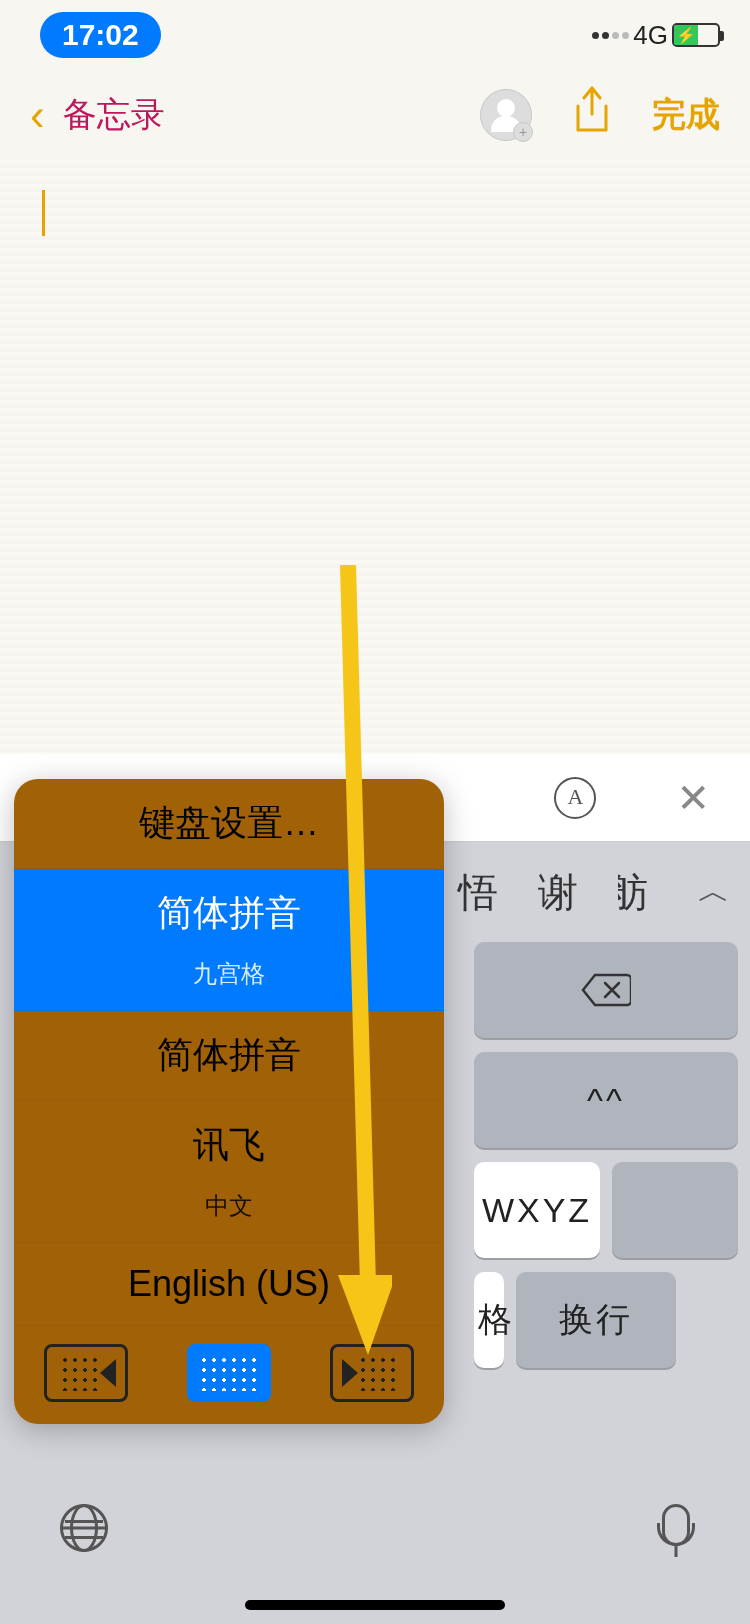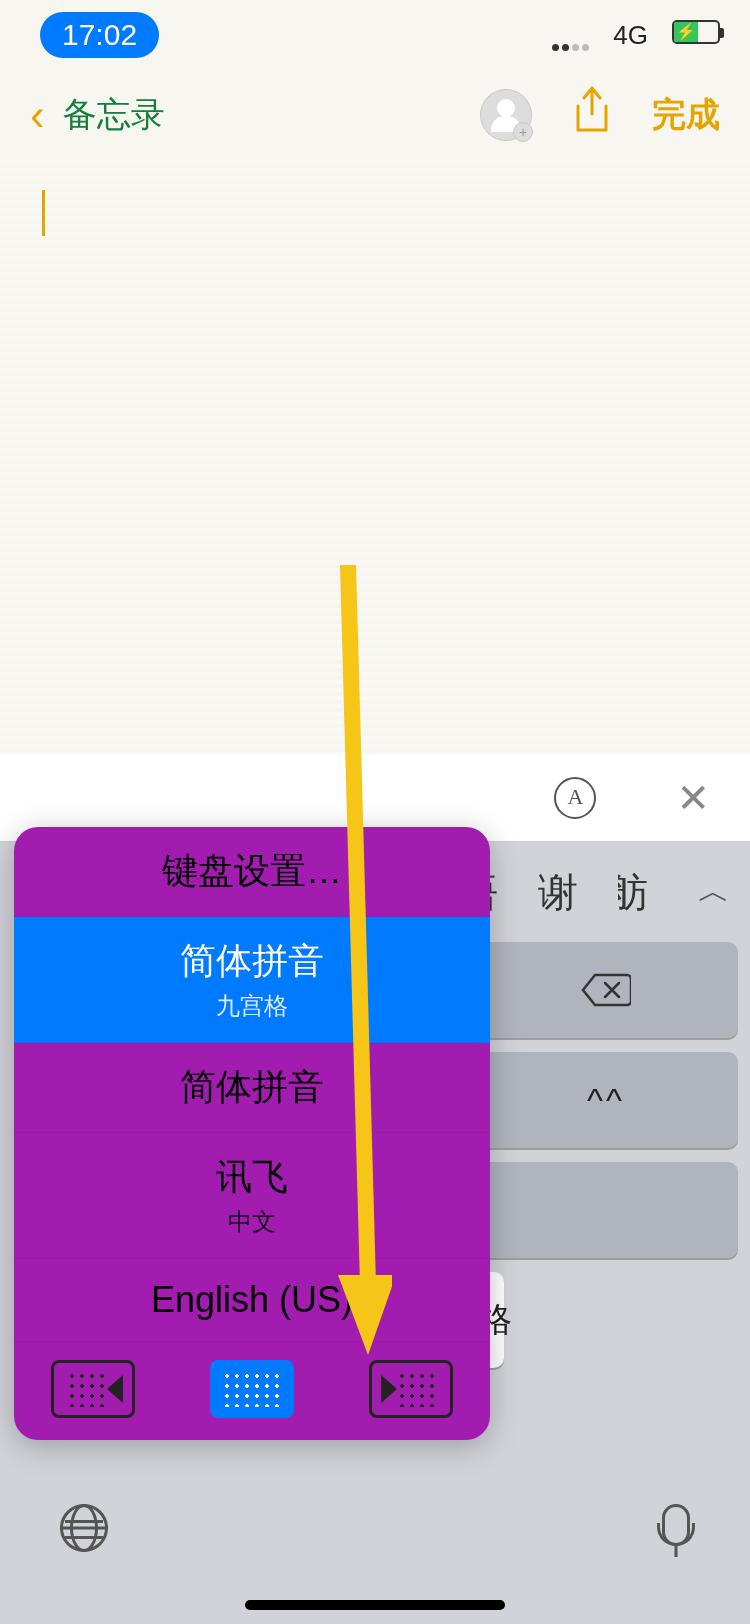--- a/index.html
+++ b/index.html
@@ -17,27 +17,28 @@
       height: 70px;
       display: flex;
       align-items: center;
       justify-content: space-between;
       padding: 0 30px 0 40px;
     }
     .time-pill {
       background: #007aff;
       color: #fff;
       font-size: 30px;
-      font-weight: 400;
+      font-weight: 700;
       padding: 6px 22px;
       border-radius: 24px;
     }
     .status-right {
       display: flex;
-      gap: 24px;
+      align-items: center;
+      gap: 4px;
     }
     .sig-dots {
       display: flex;
       gap: 3px;
       align-items: flex-end;
     }
     .sig-dots span {
       width: 7px; height: 7px; border-radius: 50%;
       background: #333;
     }
@@ -54,21 +55,21 @@
 
     
     .nav {
       height: 90px;
       display: flex;
       align-items: center;
       padding: 0 30px;
       gap: 18px;
     }
     .back-chevron { color: #e6a400; font-size: 44px; font-weight: 300; }
-    .nav-title { color: #15803d; font-size: 34px; font-weight: 500; }
+    .nav-title { color: #be185d; font-size: 34px; font-weight: 500; }
     .nav-spacer { flex: 1; }
     .avatar-circle {
       width: 52px; height: 52px; border-radius: 50%;
       background: #ddd;
       display: flex; align-items: center; justify-content: center;
       position: relative;
       border: 1.5px solid #c8c8c8;
     }
     .avatar-circle .head{ width:18px; height:18px; border-radius:50%; background:#fff; position:absolute; top:9px;}
     .avatar-circle .body{ width:30px; height:16px; border-radius:14px 14px 0 0; background:#fff; position:absolute; bottom:8px;}
@@ -161,36 +162,36 @@
       color: #555;
     }
     .home-indicator{
       position:absolute; bottom:14px; left:50%; transform:translateX(-50%);
       width: 260px; height: 10px; background:#000; border-radius:6px;
     }
 
     
     .popup {
       position: absolute;
-      left: 14px; bottom: 184px;
-      width: 476px;
-      background: #a21caf;
+      left: 14px; bottom: 200px;
+      width: 430px;
+      background: #a16207;
       border-radius: 24px;
       box-shadow: 0 6px 30px rgba(0,0,0,.25);
       overflow: hidden;
       z-index: 10;
     }
     .popup-item {
       padding: 20px 10px;
       text-align: center;
       border-bottom: 1px solid rgba(0,0,0,.05);
     }
     .popup-item.selected { background: #007aff; color:#fff;}
     .popup-item .main { font-size: 36px; font-weight: 500;}
-    .popup-item .sub { font-size: 24px; opacity: .85; margin-top: 4px;}
+    .popup-item .sub { font-size: 24px; opacity: .85; margin-top: 20px;}
     .popup-footer {
       display: flex;
       justify-content: space-around;
       align-items: center;
       padding: 18px 0 22px;
     }
     .kb-icon {
       width: 84px; height: 58px;
       border: 3px solid #222;
       border-radius: 8px;
@@ -306,26 +307,28 @@
     </div>
   </div>
 
   <div class="keyrow">
     <div style="width:450px;"></div>
     <div class="key gray">^^</div>
   </div>
 
   <div class="keyrow">
     <div style="width:450px;"></div>
+    <div class="key">WXYZ</div>
     <div class="key gray big" style="height:96px;"></div>
   </div>
 
   <div class="keyrow">
     <div style="width:450px;"></div>
     <div class="key" style="max-width:30px; padding-left:4px; justify-content:flex-start;">格</div>
+    <div class="key gray" style="width:160px; flex:none;">换行</div>
   </div>
 
   <div class="kb-bottom">
     <div class="globe-ic">
       <span class="lat" style="top:30%;"></span>
       <span class="lat" style="top:68%;"></span>
     </div>
     <div class="mic-ic"></div>
   </div>
 

